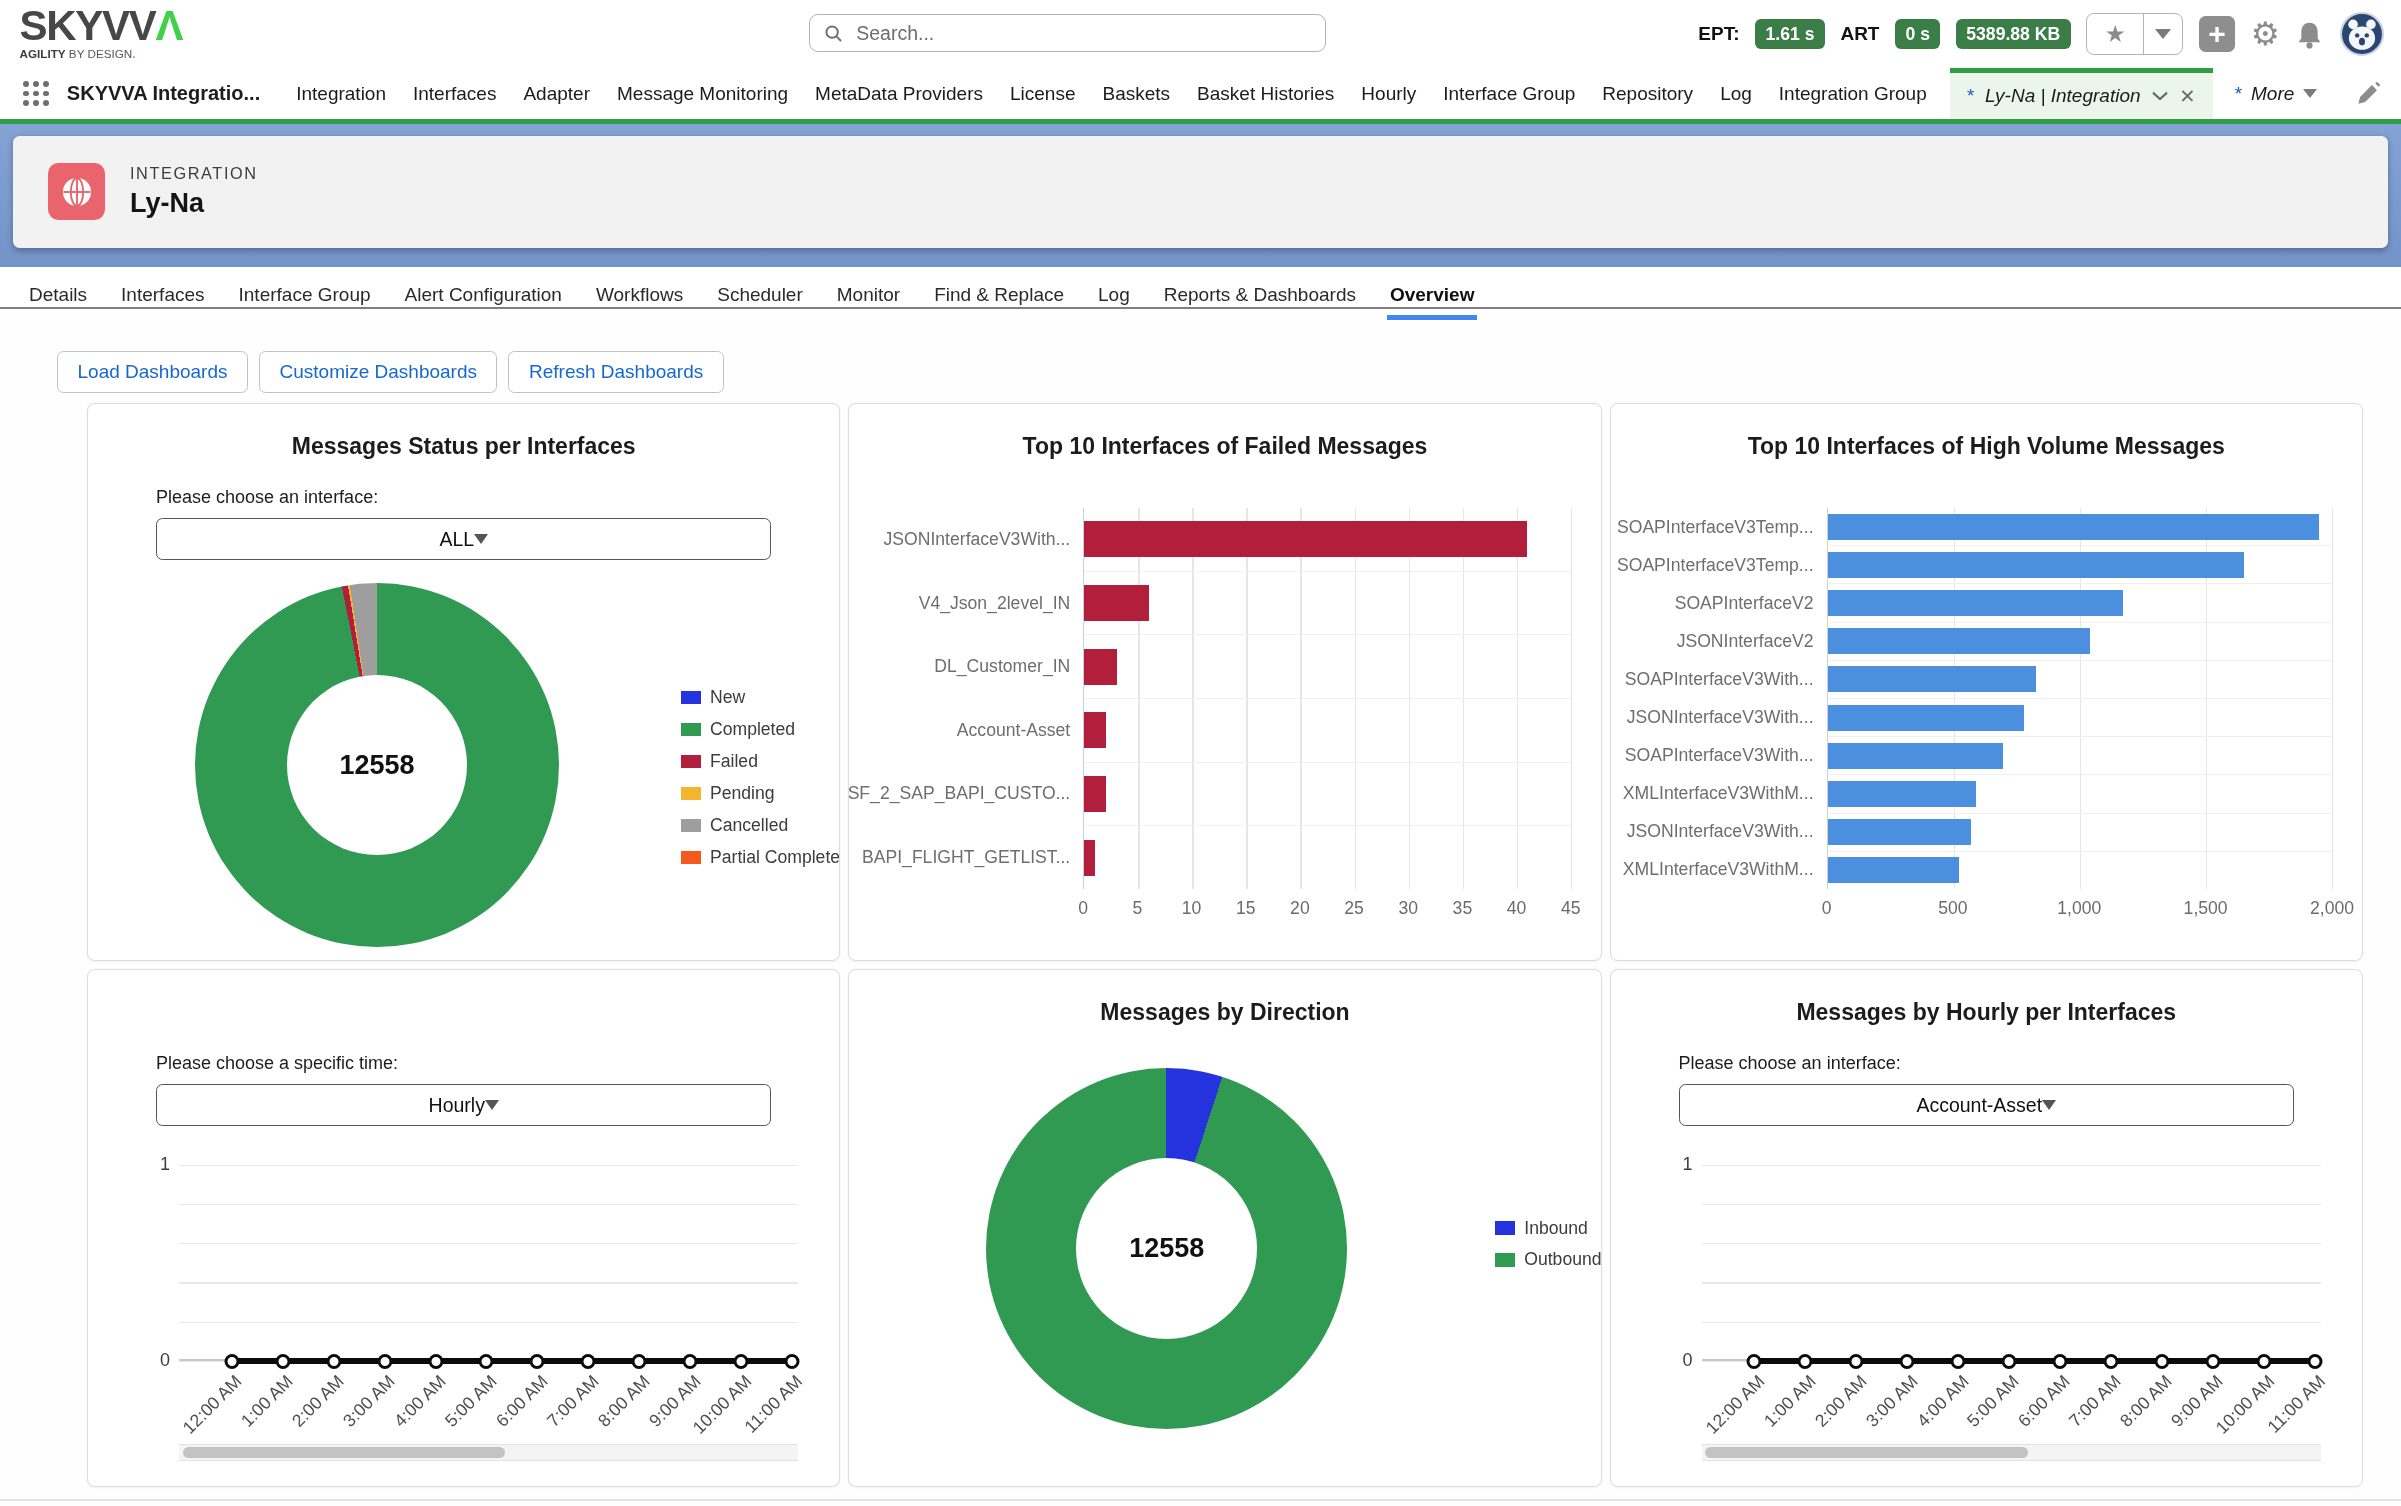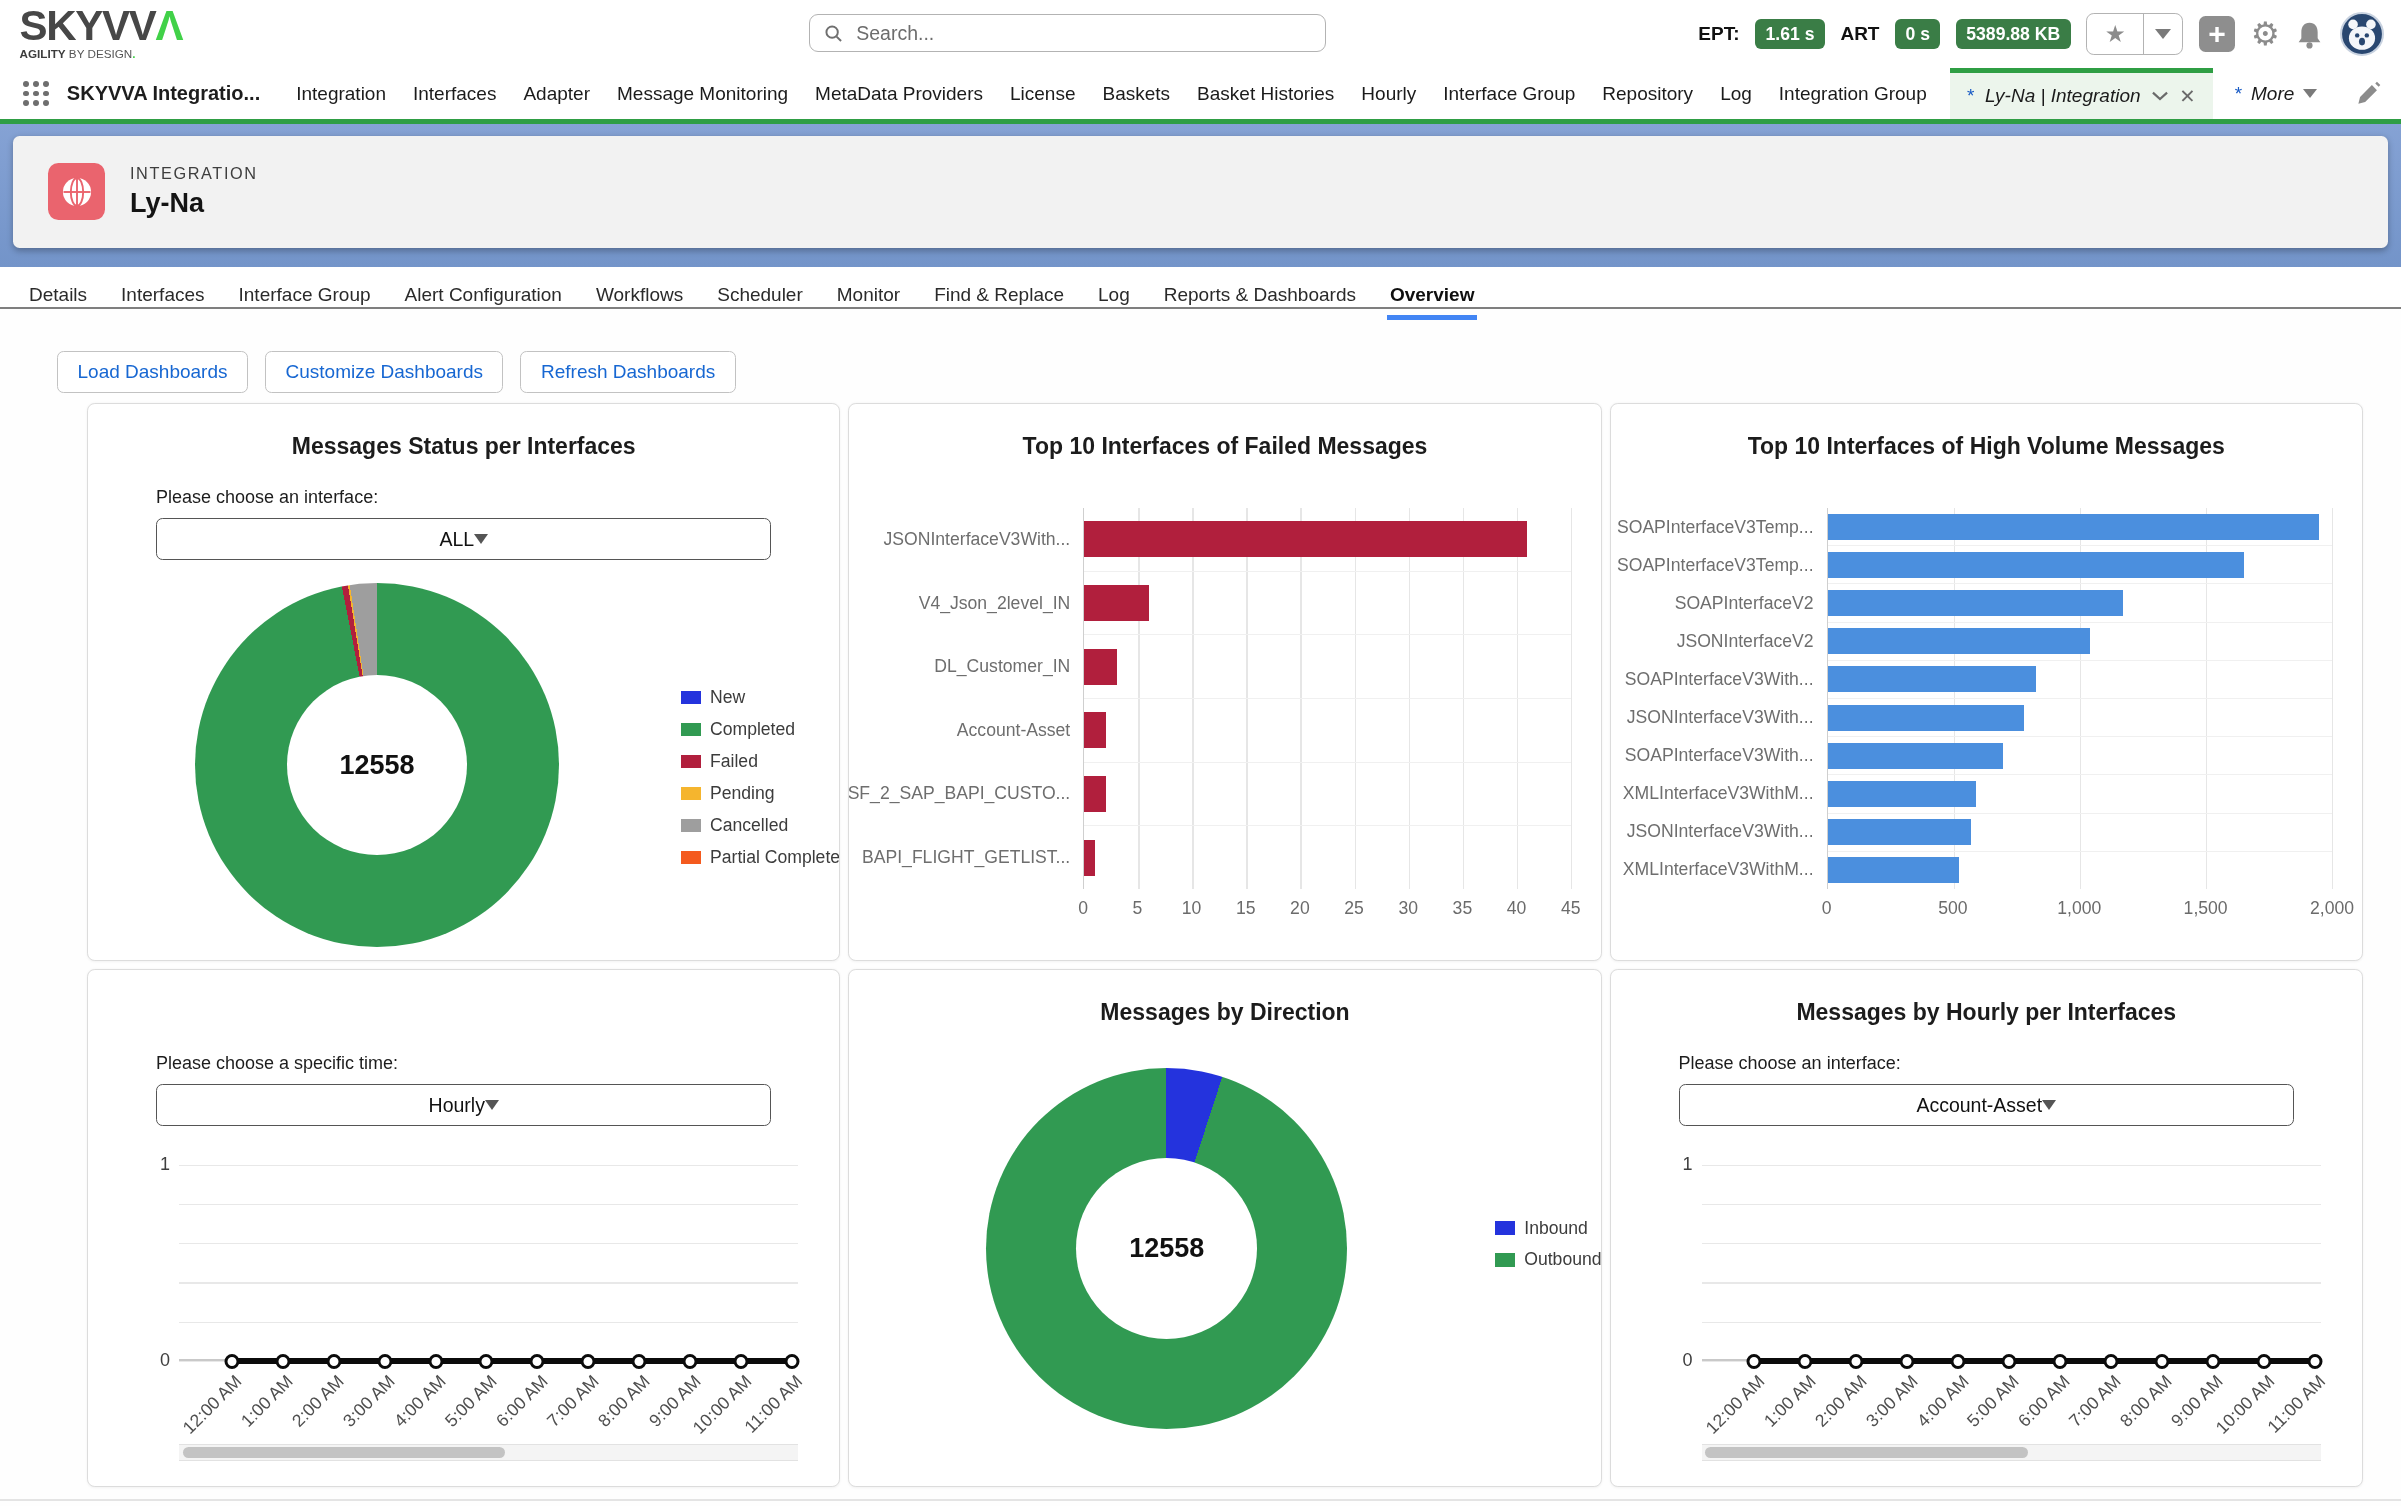--- a/index.html
+++ b/index.html
@@ -62,21 +62,21 @@
 
   
   .subtabs{position:absolute;top:267px;left:0;right:0;height:40px;background:#fff;border-bottom:2.6px solid #7f7f7f;
            display:flex;align-items:center;gap:34px;padding-left:29px;z-index:4;}
   .subtab{font-size:19px;color:#2a2a2a;position:relative;cursor:pointer;white-space:nowrap;margin-top:16px;}
   .subtab.active{font-weight:700;color:#0f0f0f;}
   .subtab.active::after{content:"";position:absolute;left:-2.6px;right:-2.6px;bottom:-13.7px;height:5.2px;background:#4285f4;}
 
   
   .content{position:absolute;top:309px;left:0;right:0;bottom:0;background:#fefefe;}
-  .toolbar{position:absolute;top:42px;left:57px;display:flex;gap:17px;}
+  .toolbar{position:absolute;top:42px;left:57px;display:flex;gap:11px;}
   .btn{height:42px;padding:0 19.5px;background:#fff;border:1.3px solid #c2c2c2;border-radius:6.5px;color:#1767d2;
        font-size:19px;display:flex;align-items:center;cursor:pointer;font-family:inherit;}
   .cards{position:absolute;top:94px;left:57px;right:38px;display:grid;grid-template-columns:repeat(3,1fr);
          grid-template-rows:558px 518px;gap:7.8px;padding-left:30px;}
   .card{position:relative;background:#fff;border:1.3px solid #dcdcdc;border-radius:7.8px;box-sizing:border-box;
         box-shadow:0 0.7px 2.6px rgba(0,0,0,.05);overflow:hidden;}
   .card-title{margin:29px 13px 0;text-align:center;font-size:23px;font-weight:600;color:#1c1c1c;}
 
   .filter{position:absolute;left:68px;right:68px;top:83px;}
   .filter-label{font-size:18px;color:#1d1d1d;margin-bottom:10.4px;}

